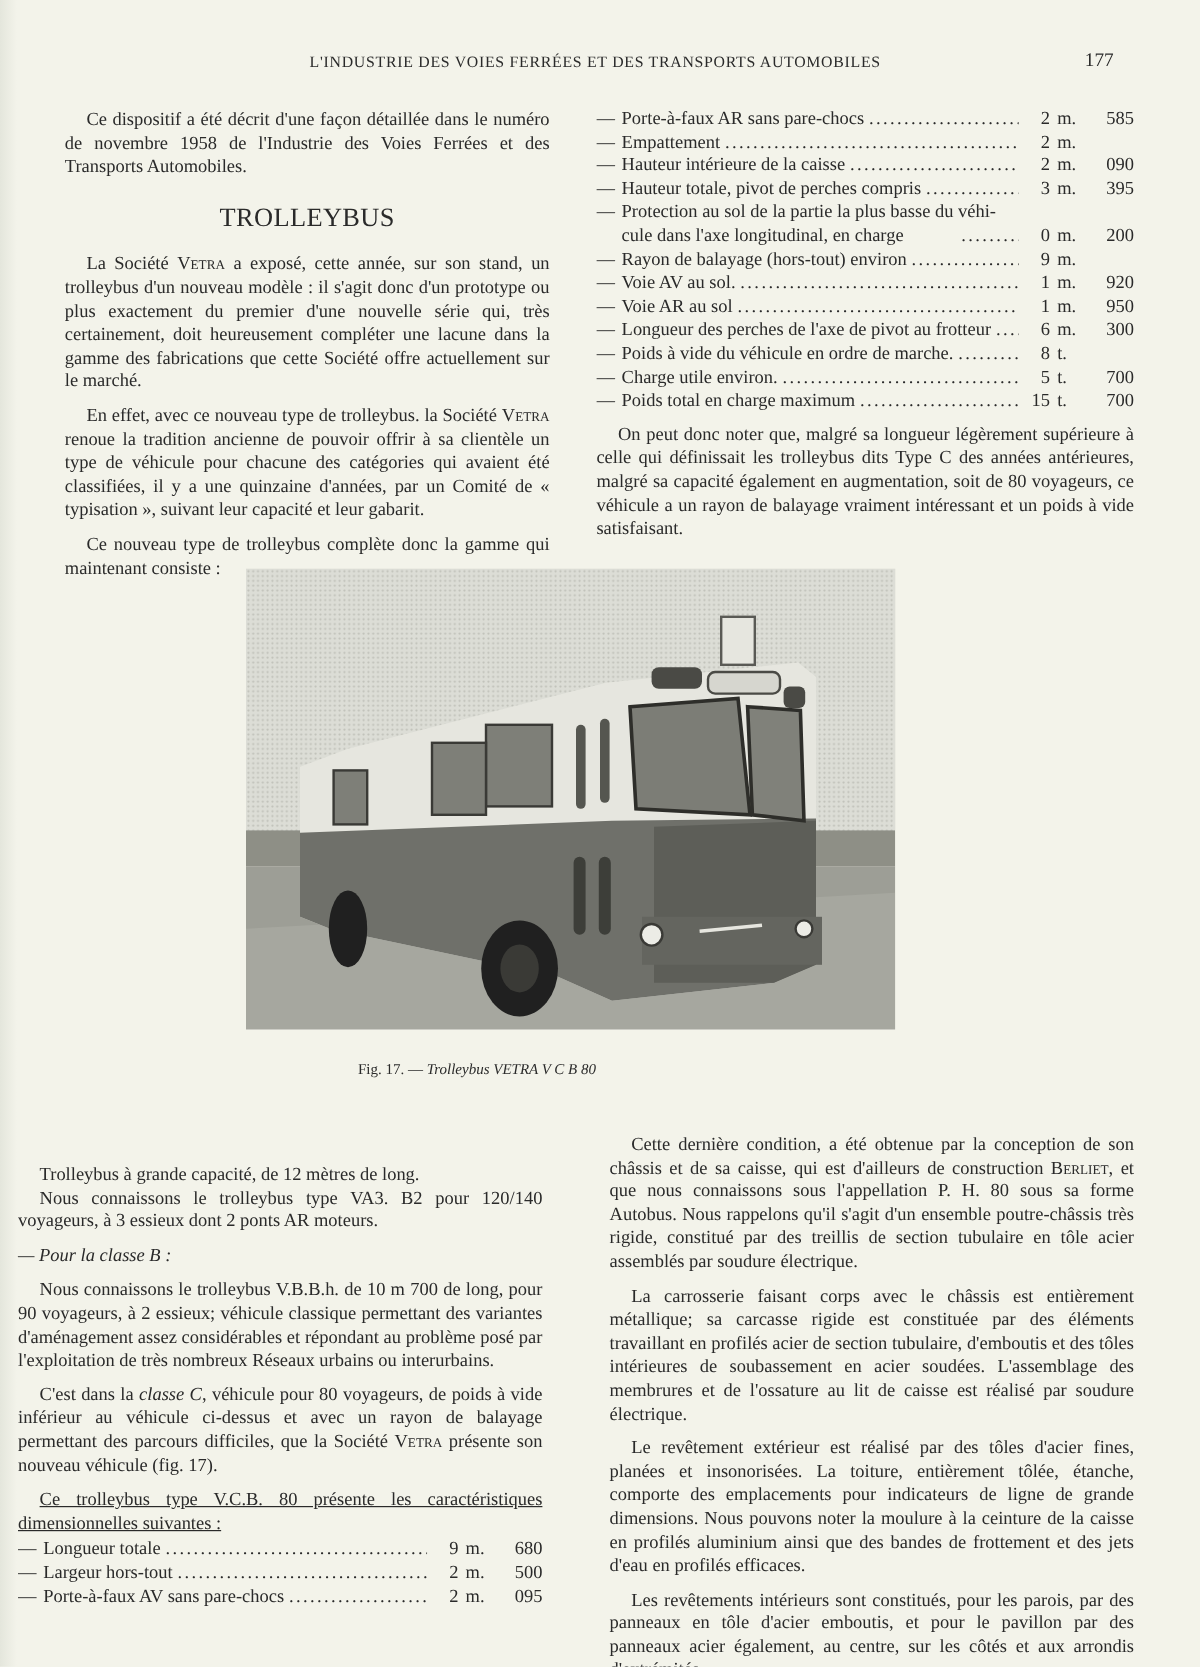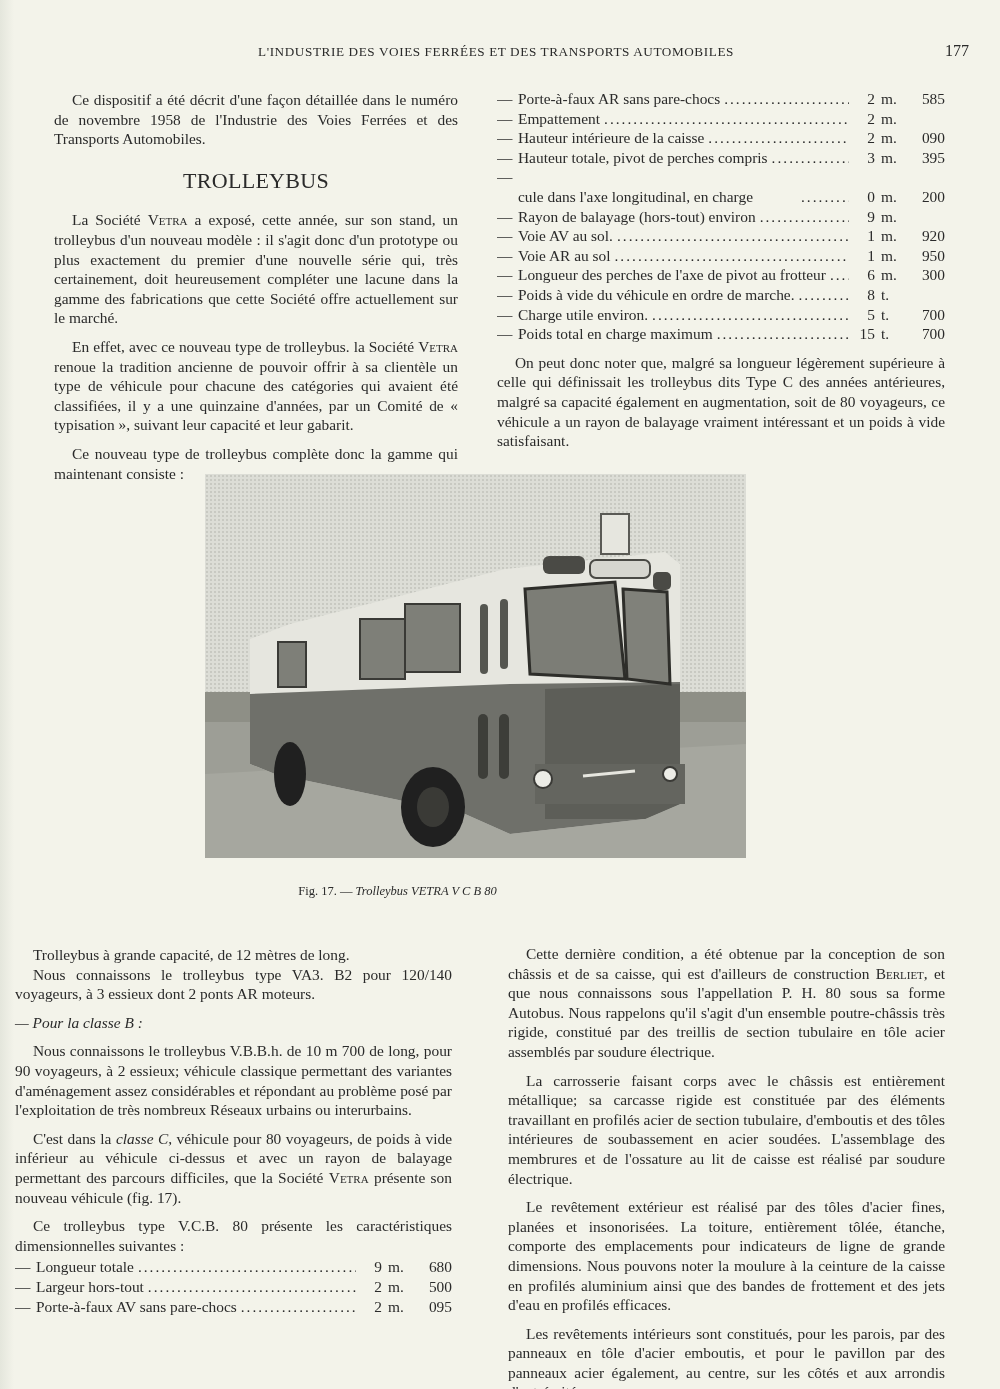--- a/index.html
+++ b/index.html
@@ -8,21 +8,21 @@
     background:#f3f3ea;
     font-family:"Liberation Serif","DejaVu Serif",serif;
     color:#2a2a2a;
     position:relative;
   }
   .page-edge { position:absolute; left:0; top:0; width:14px; height:1389px; background:linear-gradient(90deg,#e4e6dc,#f3f3ea); }
   .running-head {
     position:absolute; top:44px; left:258px;
     font-size:13.2px; letter-spacing:0.6px; font-variant:small-caps; text-transform:none;
   }
-  .page-num { position:absolute; top:42px; left:945px; font-size:16px; }
+  .page-num { position:absolute; top:42px; left:904px; font-size:16px; }
   .col { position:absolute; font-size:15.4px; line-height:19.6px; text-align:justify; }
   .col p { margin:0 0 9px 0; text-indent:18px; }
   .heading { text-align:center; font-size:22px; letter-spacing:0.3px; margin:22px 0 20px 0; }
   .sc { font-variant:small-caps; }
   .spec-list { list-style:none; margin:0; padding:0; }
   .spec-row { display:flex; align-items:flex-start; line-height:19.6px; }
   .spec-label { flex:1; display:flex; overflow:hidden; white-space:nowrap; }
   .spec-label .dash { width:21px; flex:none; }
   .spec-label .txt { flex:none; }
   .spec-label .dots { flex:1; overflow:hidden; white-space:nowrap; letter-spacing:2px; padding-left:4px; }
@@ -106,20 +106,21 @@
         <div class="spec-val">
           <span class="n">3</span>
           <span class="u">m.</span>
           <span class="d">395</span>
         </div>
       </li>
       <li class="spec-row multi">
         <div class="spec-label">
           <div style="display: flex;">
             <span class="dash">—</span>
+            <span class="txt">Protection au sol de la partie la plus basse du véhi-</span>
           </div>
           <div class="line2">
             <span class="txt">cule dans l'axe longitudinal, en charge</span>
             <span class="dots"></span>
           </div>
         </div>
         <div class="spec-val" style="align-self: flex-end;">
           <span class="n">0</span>
           <span class="u">m.</span>
           <span class="d">200</span>
@@ -256,26 +257,26 @@
     <ellipse cx="228" cy="333" rx="16" ry="20" fill="#3a3a36"></ellipse>
     <ellipse cx="85" cy="300" rx="16" ry="32" fill="#202020"></ellipse>
   </svg>
 </div>
 
 <div class="caption">
   <span>Fig. 17. — </span><i>Trolleybus VETRA V C B 80</i>
 </div>
 
 <div class="col" style="left:15px; top:945px; width:437px;">
-  <p style="margin-bottom:0;">Trolleybus à grande capacité, de 12 mètres de long.</p>
+  <p style="margin-bottom:0;margin-top:24px;">Trolleybus à grande capacité, de 12 mètres de long.</p>
   <p>Nous connaissons le trolleybus type VA3. B2 pour 120/140 voyageurs, à 3 essieux dont 2 ponts AR moteurs.</p>
   <p class="italic-head">— Pour la classe B :</p>
   <p>Nous connaissons le trolleybus V.B.B.h. de 10 m 700 de long, pour 90 voyageurs, à 2 essieux; véhicule classique permettant des variantes d'aménagement assez considérables et répondant au problème posé par l'exploitation de très nombreux Réseaux urbains ou interurbains.</p>
   <p><span>C'est dans la </span><i>classe C</i><span>, véhicule pour 80 voyageurs, de poids à vide inférieur au véhicule ci-dessus et avec un rayon de balayage permettant des parcours difficiles, que la Société </span><span class="sc">Vetra</span><span> présente son nouveau véhicule (fig. 17).</span></p>
-  <p style="margin-bottom:2px;">Ce trolleybus type V.C.B. 80 présente les caractéristiques dimensionnelles suivantes :</p>
+  <p style="margin-bottom:2px;text-decoration:underline;">Ce trolleybus type V.C.B. 80 présente les caractéristiques dimensionnelles suivantes :</p>
   <ul class="spec-list" id="spec-bottom">
       <li class="spec-row">
         <div class="spec-label">
           <span class="dash">—</span>
           <span class="txt">Longueur totale</span>
           <span class="dots"></span>
         </div>
         <div class="spec-val">
           <span class="n">9</span>
           <span class="u">m.</span>

